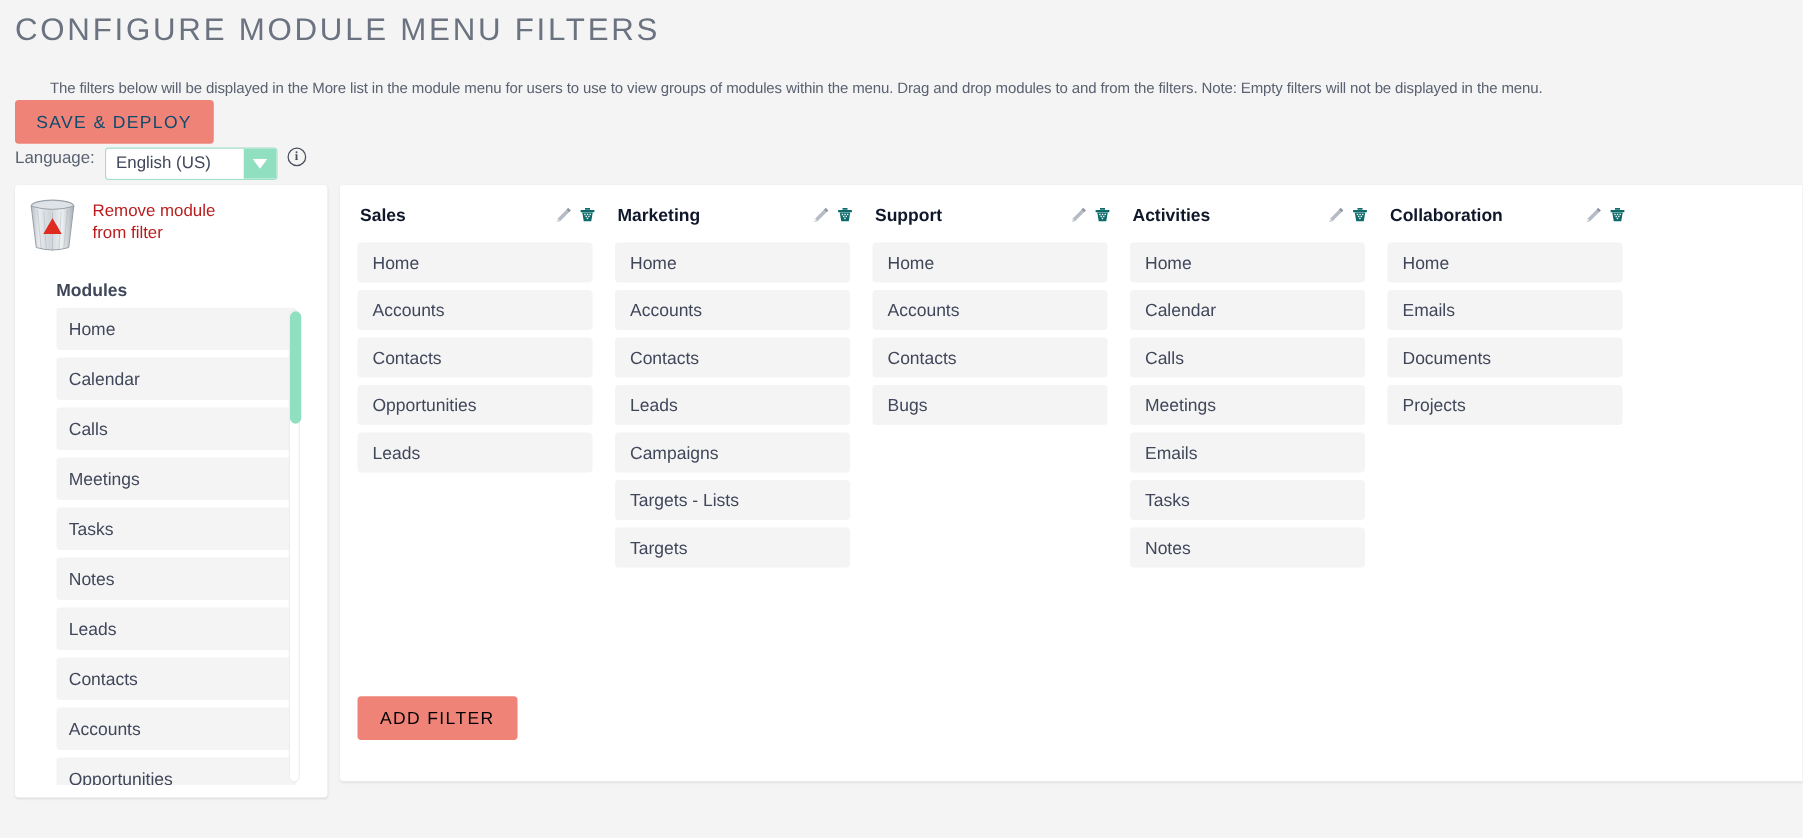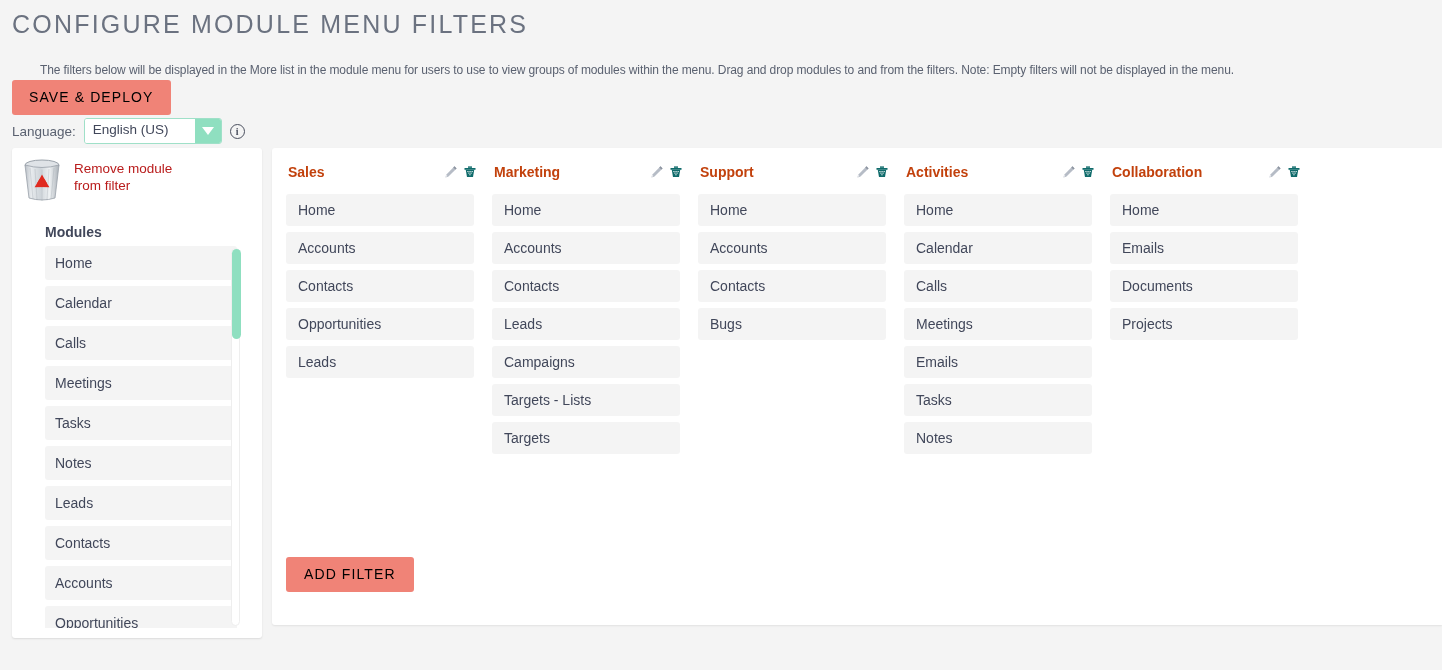--- a/index.html
+++ b/index.html
@@ -28,37 +28,37 @@
     white-space: nowrap;
     letter-spacing: -0.1px;
     margin-left: 28px;
   }
 
   .save-btn {
     position: absolute;
     left: 12px;
     top: 80px;
     background: #f08377;
-    color: #000000;
+    color: #0c4a6e;
     border: none;
     border-radius: 3px;
     font-size: 14px;
     letter-spacing: 1.1px;
     padding: 9px 17px 10px 17px;
     cursor: pointer;
     font-family: "Liberation Sans", sans-serif;
     text-transform: uppercase;
   }
 
   .lang-row {
     position: absolute;
     left: 12px;
     top: 118px;
     display: flex;
-    align-items: center;
+    align-items: flex-start;
     gap: 8px;
   }
   .lang-label { font-size: 13.5px; color: #5a6170; }
   .lang-select {
     display: flex;
     align-items: stretch;
     border: 1px solid #9fe0c8;
     border-radius: 3px;
     height: 26px;
     overflow: hidden;
@@ -177,21 +177,21 @@
   .filter-col { width: 206px; margin-right: 0; }
   .col-head {
     display: flex;
     align-items: center;
     height: 24px;
     padding: 0 14px 0 2px;
   }
   .col-title {
     font-size: 14px;
     font-weight: bold;
-    color: #c2410c;
+    color: #0f172a;
     flex: 1;
   }
   .icon-btn {
     width: 16px; height: 16px;
     display: flex; align-items: center; justify-content: center;
     cursor: pointer;
     margin-left: 4px;
   }
   .col-items { margin-top: 10px; padding-right: 18px; }
   .f-item {

